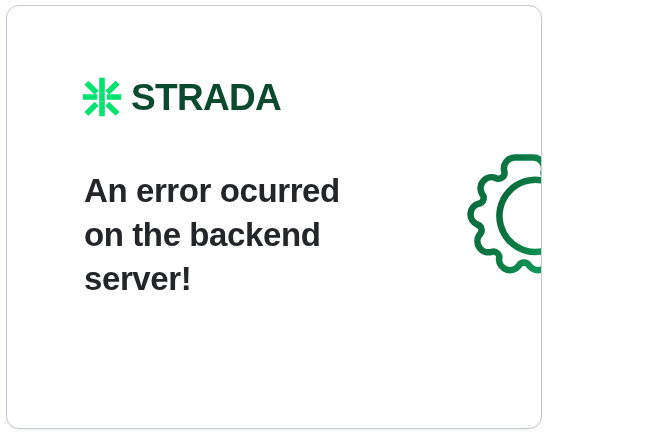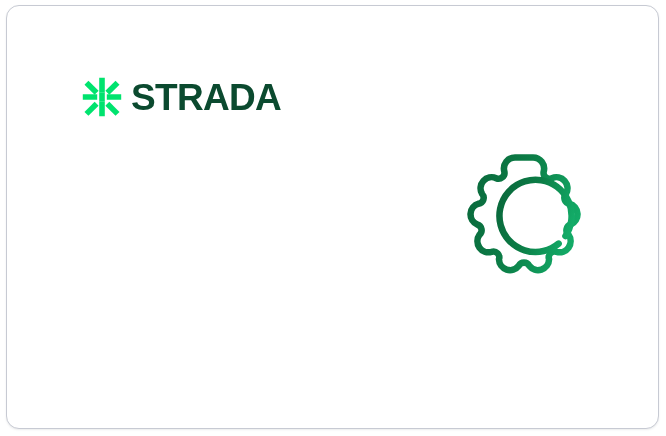--- a/index.html
+++ b/index.html
@@ -19,21 +19,21 @@
     width: 666px;
     height: 436px;
     background: #ffffff;
   }
 
   
   .card {
     position: absolute;
     left: 6px;
     top: 5px;
-    width: 653px;
+    width: 536px;
     height: 424px;
     background: #ffffff;
     border: 1px solid #c7cad3;
     border-radius: 13px;
     box-sizing: border-box;
     box-shadow: 0 1px 2px rgba(60,64,80,0.10);
     overflow: hidden;
   }
 
   
@@ -117,20 +117,23 @@
 
           <polygon points="16.1,9.2 41.5,34.6 31.6,44.5 6.2,19.1"></polygon>
           <polygon points="68.3,61.8 93.7,87.2 83.8,97.1 58.4,71.7"></polygon>
 
           <polygon points="43,38 57,38 57,62 43,62"></polygon>
         </g>
       </svg>
       <span class="logo-word">STRADA</span>
     </div>
 
+    <h1 class="headline">An error ocurred
+on the backend
+server!</h1>
 
     <div class="gear-wrap">
       <svg class="gear-svg" viewBox="0 0 200 200" aria-hidden="true">
         <defs>
           <linearGradient id="gearGrad" x1="0" y1="0.35" x2="1" y2="0.65">
             <stop offset="0%" stop-color="#0a6b3d"></stop>
             <stop offset="45%" stop-color="#0c7e47"></stop>
             <stop offset="100%" stop-color="#13ac68"></stop>
           </linearGradient>
         </defs>

